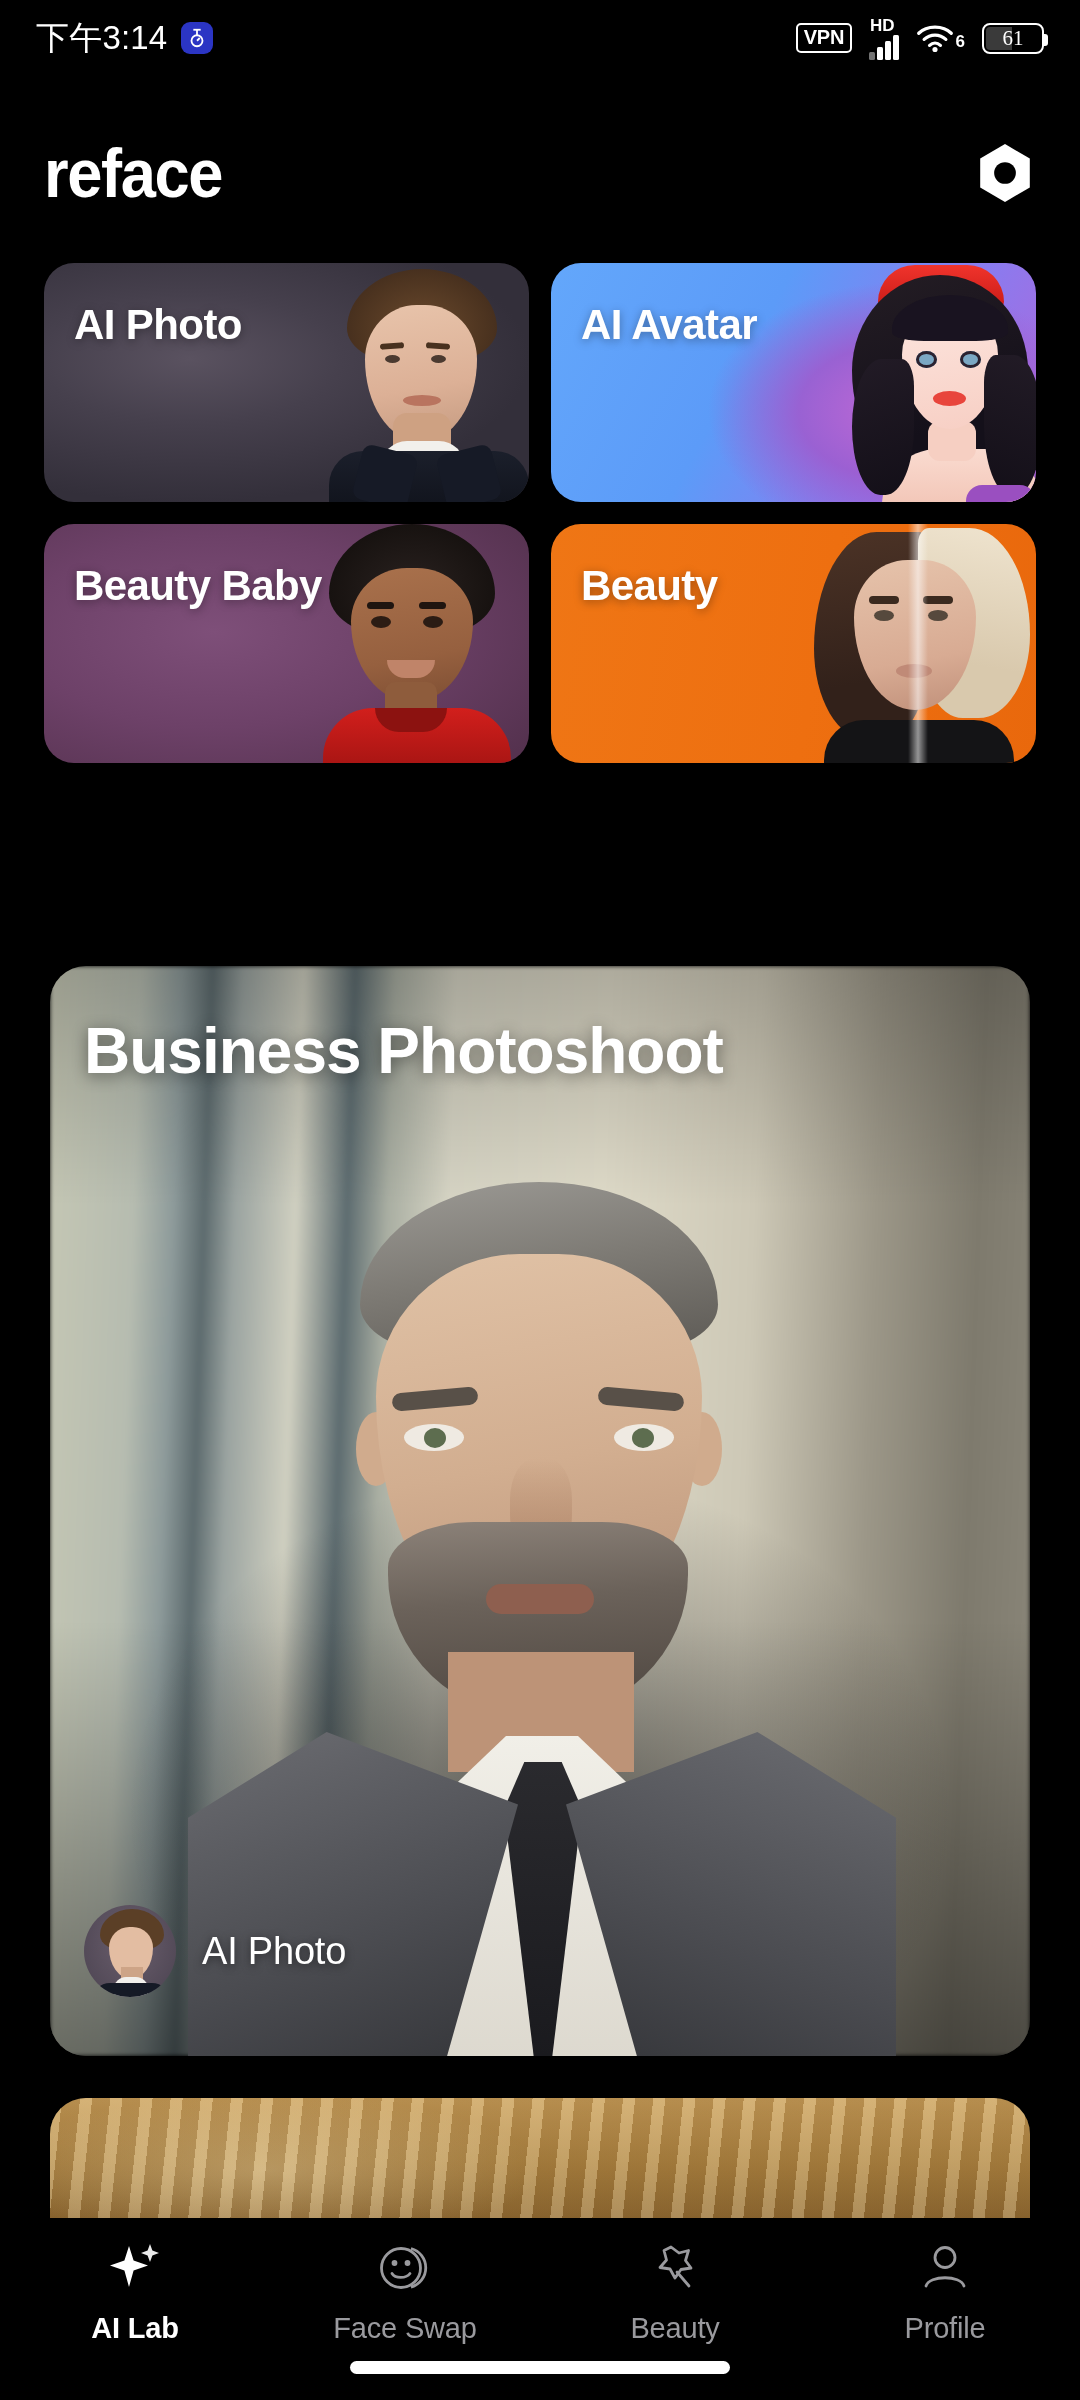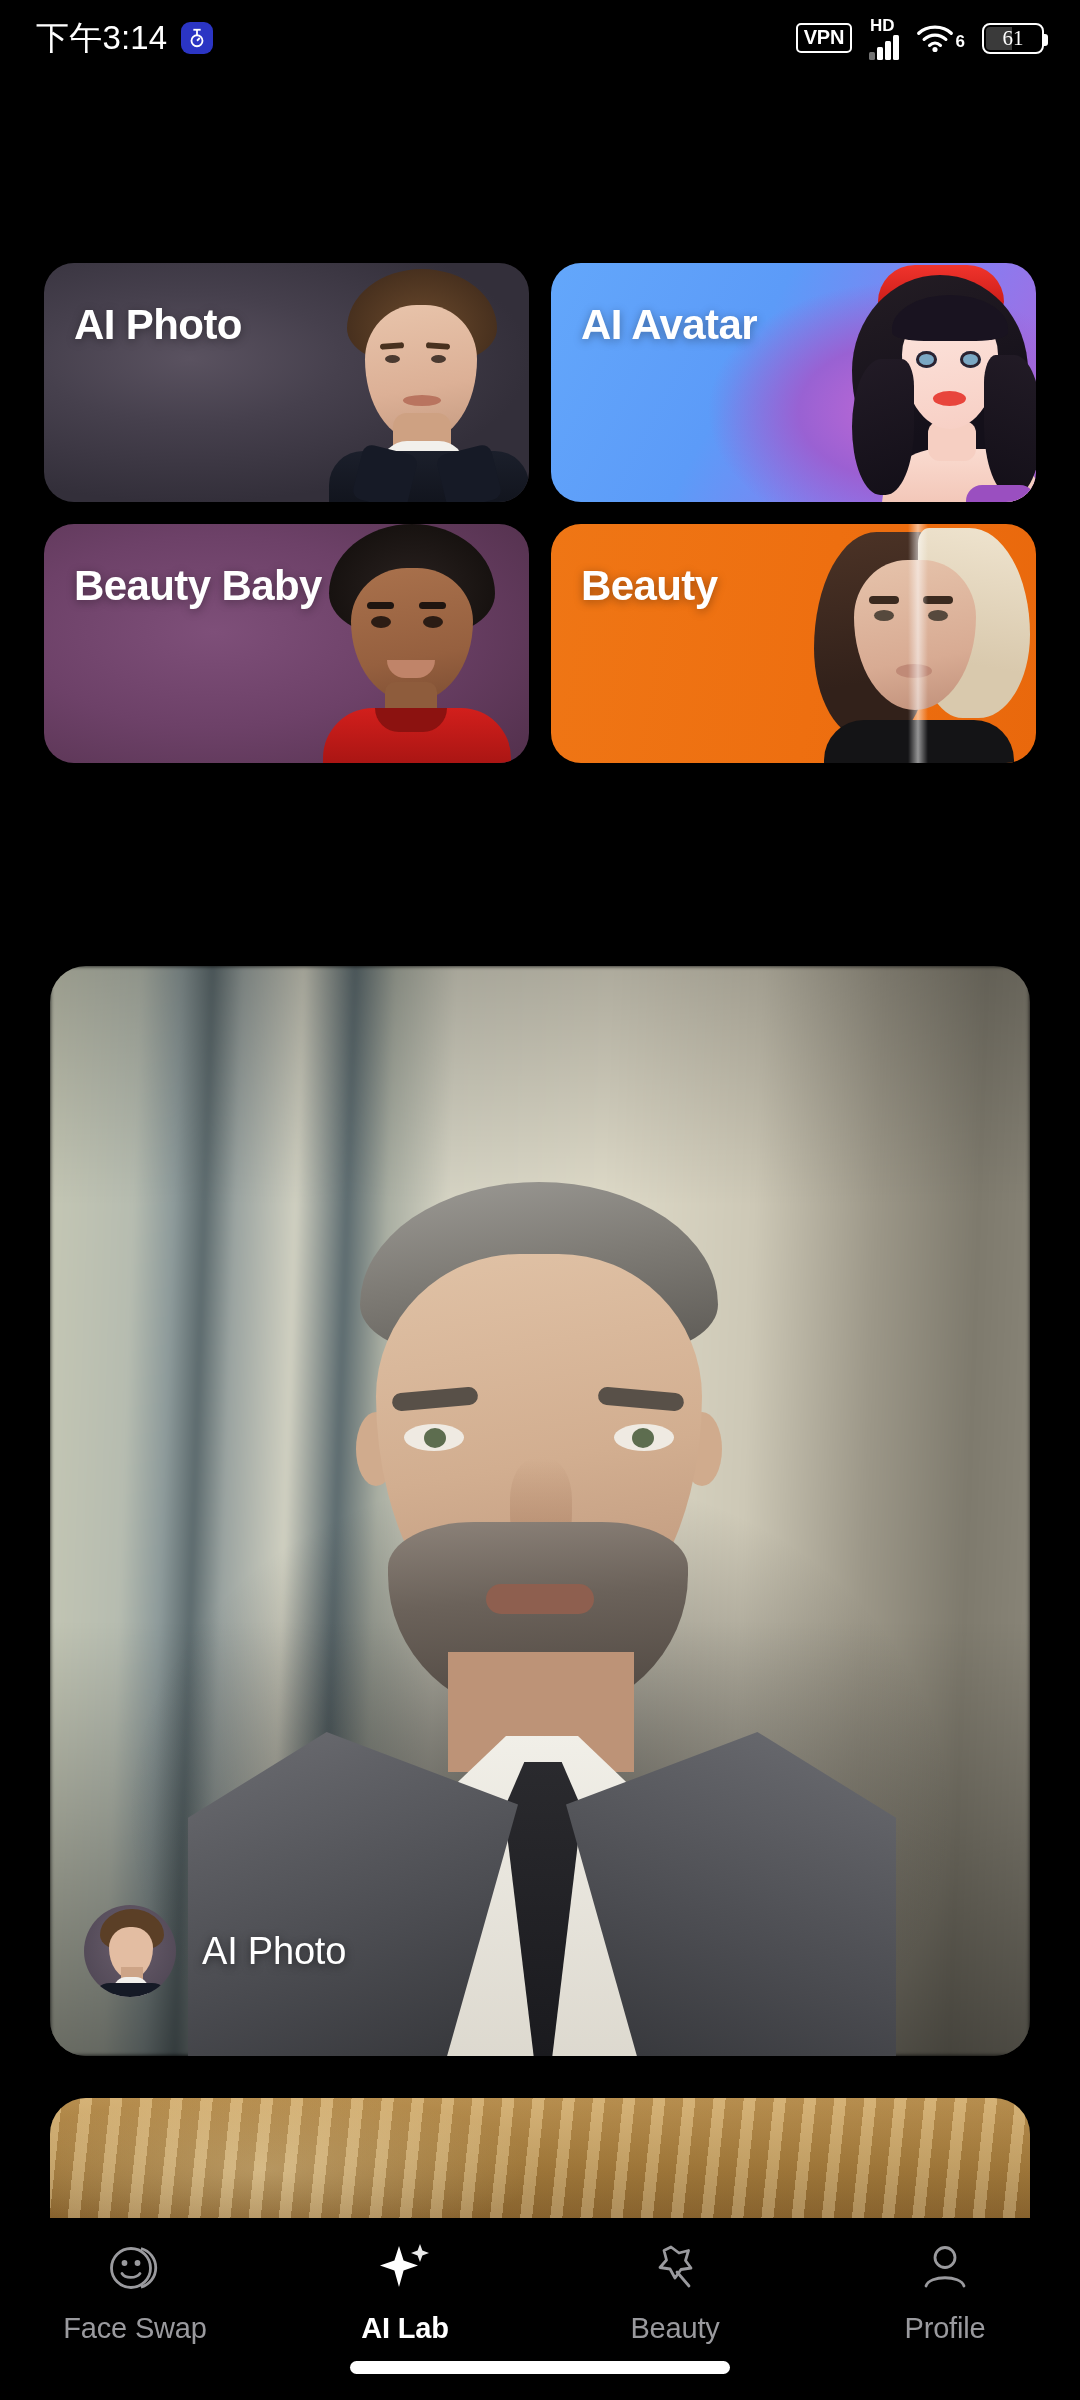--- a/index.html
+++ b/index.html
@@ -403,20 +403,29 @@
         </svg>
         <span class="wifi-6">6</span>
       </span>
       <span class="batt">
         <span class="batt-fill"></span>
         <span class="batt-num">61</span>
       </span>
     </div>
   </div>
 
+  <div class="app-header">
+    <div class="wordmark">reface</div>
+    <div>
+      <svg class="hex-logo" viewBox="0 0 60 60">
+        <path d="M30 2 L54 16 L54 44 L30 58 L6 44 L6 16 Z" fill="#ffffff"></path>
+        <circle cx="30" cy="30" r="10.5" fill="#000000"></circle>
+      </svg>
+    </div>
+  </div>
 
   <div class="grid">
 
     <div class="cat-card">
       <div class="cat-art bg-aiphoto">
         <div class="portrait ph1">
           <div class="hair"></div>
             <div class="face"></div>
           <div class="brow1"></div>
             <div class="brow2"></div>
@@ -507,60 +516,61 @@
       <div class="m-nose"></div>
         <div class="m-beard"></div>
       <div class="m-mouth"></div>
         <div class="m-neck"></div>
       <div class="m-shirt"></div>
         <div class="m-tie"></div>
       <div class="m-jacket-l"></div>
         <div class="m-jacket-r"></div>
     </div>
     <div class="hero-bg2"></div>
+    <div class="hero-title">Business Photoshoot</div>
 
     <div class="hero-foot">
       <div class="hero-avatar">
         <div class="a-hair"></div>
           <div class="a-face"></div>
         <div class="a-neck"></div>
           <div class="a-turtle"></div>
           <div class="a-coat"></div>
       </div>
       <div class="hero-sub">AI Photo</div>
     </div>
   </div>
 
   <div class="peek"></div>
 
   <div class="navbar">
 
+    <div class="nav-item active">
+      <span class="nav-ico">
+        <svg width="56" height="54" viewBox="0 0 56 54" fill="#ffffff">
+          <path d="M22 4 L26.6 18.6 L41 23.5 L26.6 28.4 L22 45 L17.4 28.4 L3 23.5 L17.4 18.6 Z"></path>
+          <path d="M43 2 L45.4 8.4 L52 10.9 L45.4 13.4 L43 20 L40.6 13.4 L34 10.9 L40.6 8.4 Z" opacity="0.92"></path>
+        </svg>
+      </span>
+      <span class="nav-label">AI Lab</span>
+    </div>
+
     <div class="nav-item">
       <span class="nav-ico">
         <svg width="56" height="54" viewBox="0 0 56 54" fill="none" stroke="#9a9a9e" stroke-width="2.8">
           <path d="M34 6.5 a20 20 0 0 1 0 38.6"></path>
           <circle cx="24" cy="26" r="19.5"></circle>
           <circle cx="17.5" cy="21" r="2.9" fill="#9a9a9e" stroke="none"></circle>
           <circle cx="30.5" cy="21" r="2.9" fill="#9a9a9e" stroke="none"></circle>
           <path d="M15 31.5 c3.2 5.2 14.1 5.2 18 0" stroke-linecap="round"></path>
         </svg>
       </span>
       <span class="nav-label">Face Swap</span>
     </div>
 
-    <div class="nav-item active">
-      <span class="nav-ico">
-        <svg width="56" height="54" viewBox="0 0 56 54" fill="#ffffff">
-          <path d="M22 4 L26.6 18.6 L41 23.5 L26.6 28.4 L22 45 L17.4 28.4 L3 23.5 L17.4 18.6 Z"></path>
-          <path d="M43 2 L45.4 8.4 L52 10.9 L45.4 13.4 L43 20 L40.6 13.4 L34 10.9 L40.6 8.4 Z" opacity="0.92"></path>
-        </svg>
-      </span>
-      <span class="nav-label">AI Lab</span>
-    </div>
-
     <div class="nav-item">
       <span class="nav-ico">
         <svg width="56" height="54" viewBox="0 0 56 54" fill="none" stroke="#9a9a9e" stroke-width="2.8" stroke-linejoin="round" stroke-linecap="round">
           <path d="M24 5 L32 11 L41.5 8.5 L38.5 18.5 L44 26 L34 27.5 L28 36 L23 27 L13 25.5 L19.5 18 L17 8.5 Z"></path>
           <line x1="30" y1="30" x2="42" y2="44"></line>
         </svg>
       </span>
       <span class="nav-label">Beauty</span>
     </div>
 

